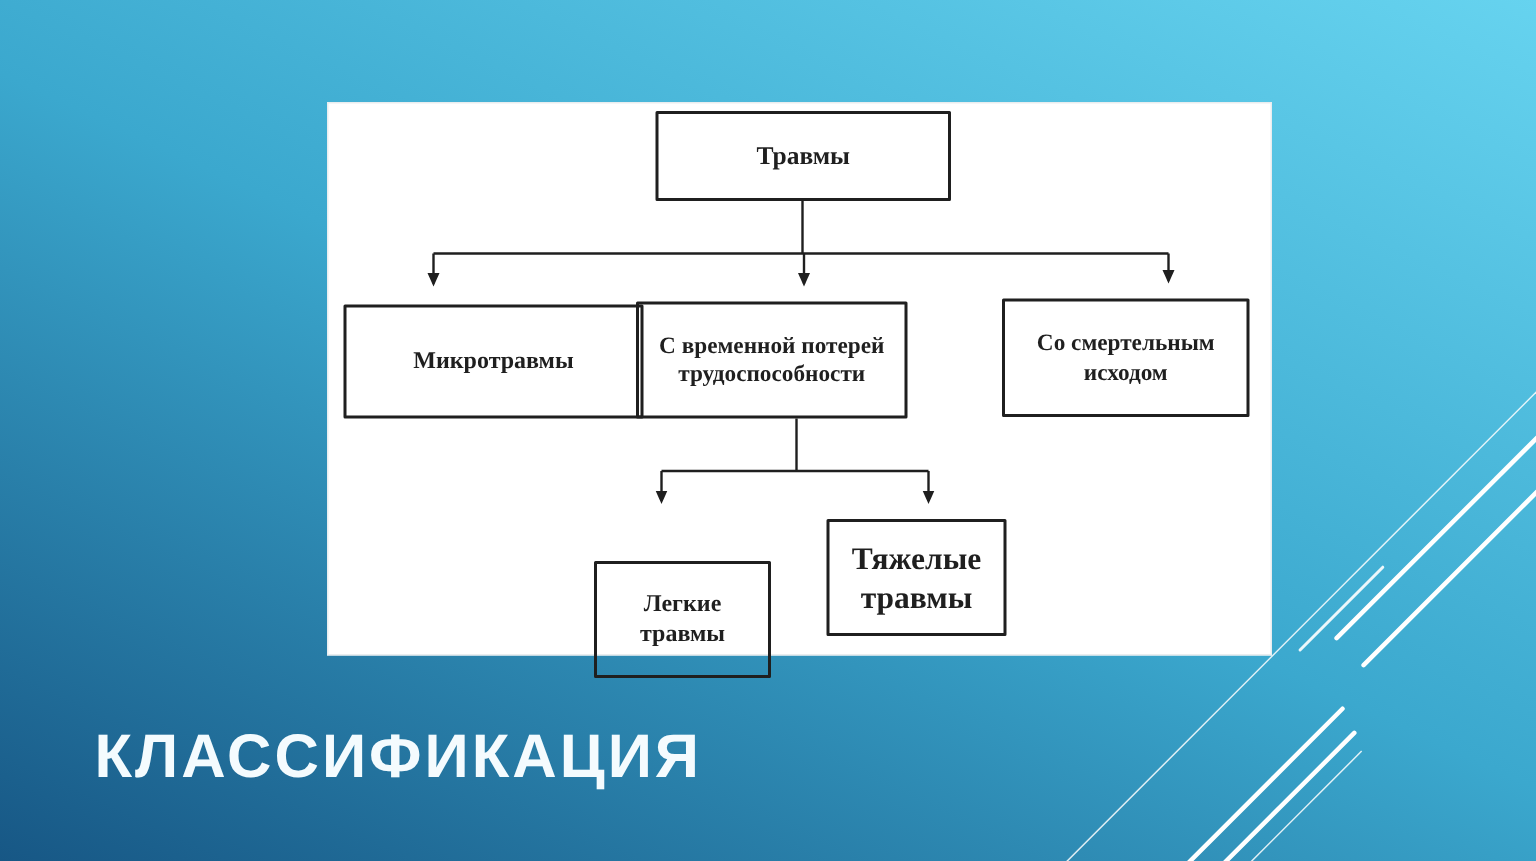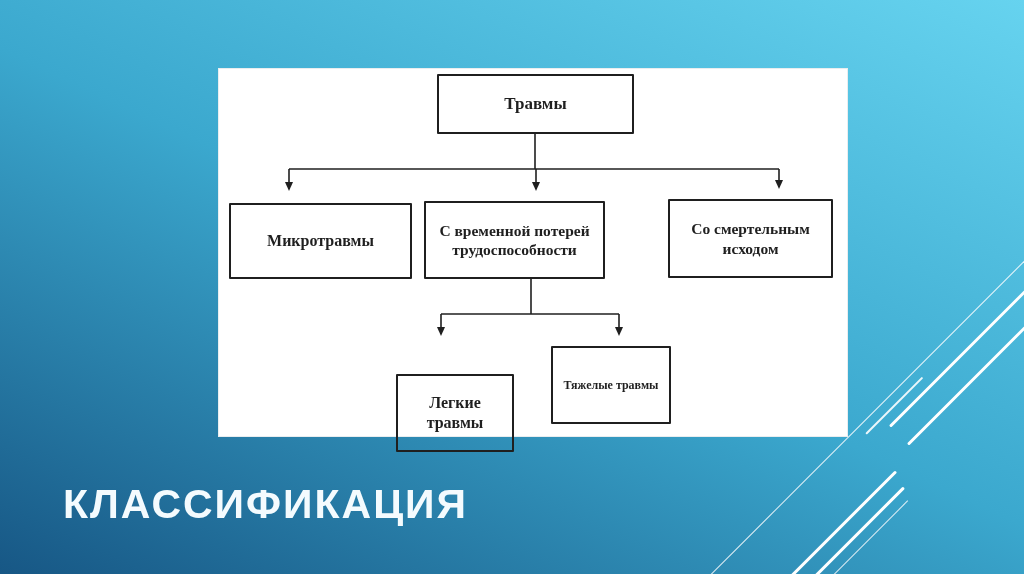--- a/index.html
+++ b/index.html
@@ -57,25 +57,25 @@
     align-items: center;
     justify-content: center;
     text-align: center;
     font-family: "Liberation Serif", "DejaVu Serif", serif;
     font-weight: bold;
     color: #1F1F1F;
     line-height: 1.25;
     padding: 18px 6px;
   }
   .node-root      { left: 218px; top: 5px;   width: 197px; height: 60px; font-size: 17px; }
-  .node-micro     { left: 10px;  top: 134px; width: 183px; height: 76px; font-size: 16px; }
+  .node-micro     { left: 10px;  top: 134px; width: 200px; height: 76px; font-size: 16px; }
   .node-temporary { left: 205px; top: 132px; width: 181px; height: 78px; font-size: 15.5px; }
   .node-fatal     { left: 449px; top: 130px; width: 165px; height: 79px; font-size: 15.5px; }
   .node-light     { left: 177px; top: 277px; width: 118px; height: 78px; font-size: 16px; margin-top: 28px; }
-  .node-severe    { left: 332px; top: 277px; width: 120px; height: 78px; font-size: 12px; }
+  .node-severe    { left: 332px; top: 277px; width: 120px; height: 78px; font-size: 21px; }
 
   
   .slide-title {
     position: absolute;
     left: 63px;
     top: 484px;
     font-size: 41px;
     font-weight: 700;
     letter-spacing: 2px;
     line-height: 1;

